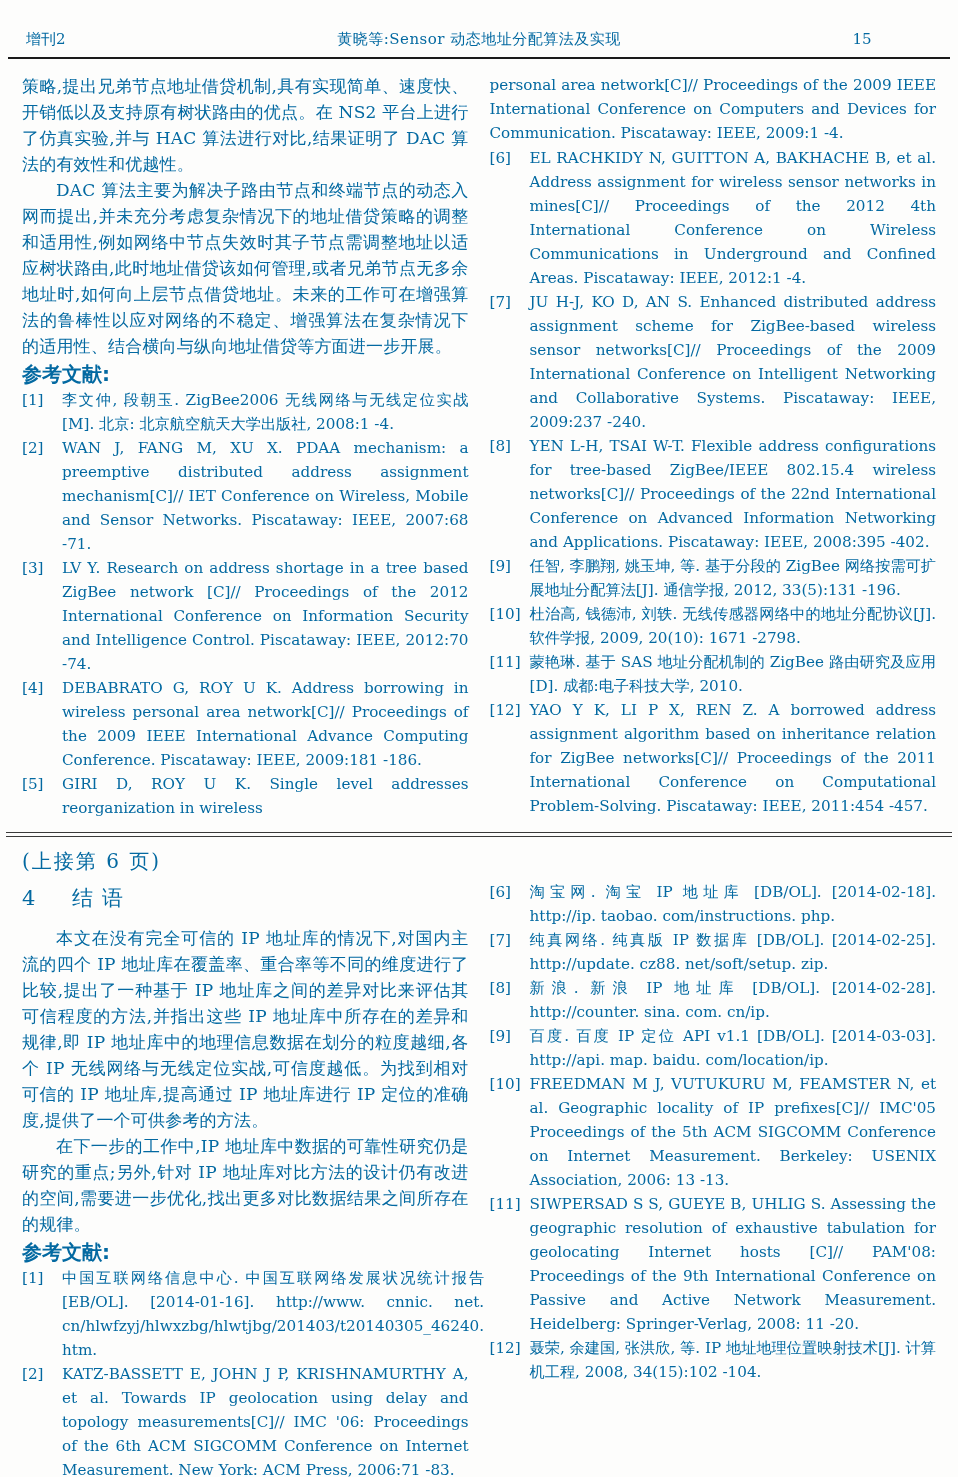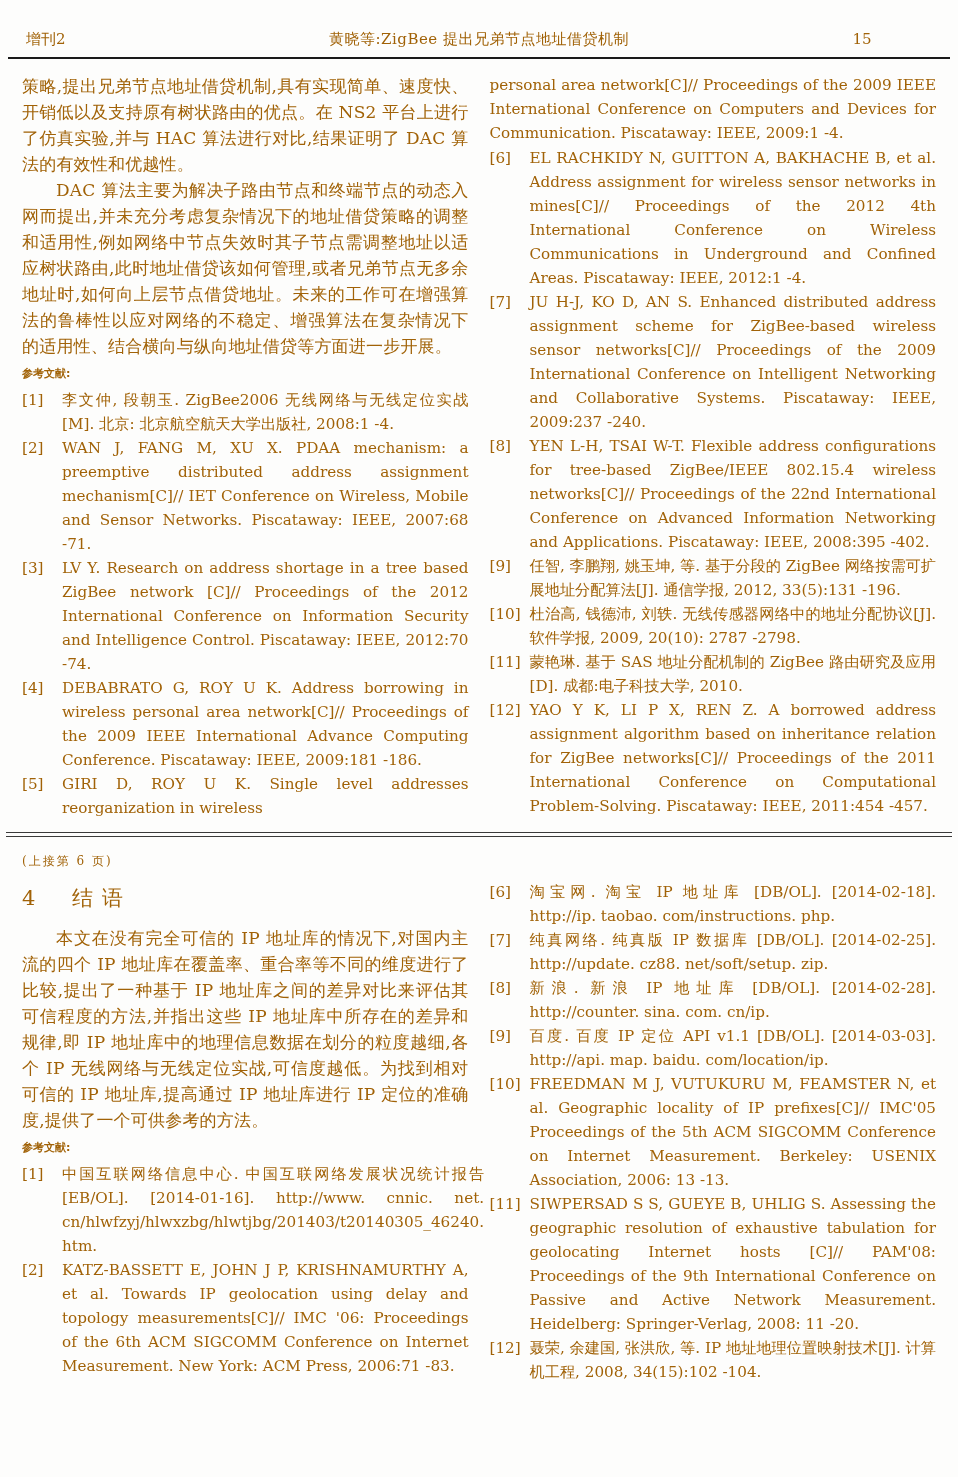--- a/index.html
+++ b/index.html
@@ -2,21 +2,21 @@
 <html><head>
 <meta charset="utf-8">
 <style>
   html, body { margin: 0; padding: 0; background: #ffffff; }
   .page {
     position: relative;
     width: 958px;
     height: 1477px;
     margin: 0 auto;
     background: #fdfdfc;
-    color: #a16207;
+    color: #0369a1;
     font-family: "DejaVu Serif", "Liberation Serif", serif;
     overflow: hidden;
     box-sizing: border-box;
   }
   
   .header {
     display: flex;
     align-items: baseline;
     padding: 30px 26px 6px 26px;
     font-size: 15px;
@@ -44,21 +44,21 @@
     font-size: 17px;
     line-height: 26px;
     text-align: justify;
     letter-spacing: 0.2px;
   }
   .ind { text-indent: 2em; }
   
   .refs-heading {
     font-family: "DejaVu Sans", "Liberation Sans", sans-serif;
     font-weight: 700;
-    font-size: 11px;
+    font-size: 20px;
     line-height: 26px;
     margin-top: 2px;
   }
   .ref-list { margin-top: 1px; }
   .ref {
     display: flex;
     font-size: 15.2px;
     line-height: 24px;
   }
   .ref-num { width: 40px; flex: none; }
@@ -71,41 +71,41 @@
   
   .section-divider {
     margin: 12px 6px 0 6px;
     height: 3px;
     border-top: 1.5px solid #3a3a3a;
     border-bottom: 1.5px solid #3a3a3a;
   }
   
   .columns.bottom { margin-top: 12px; }
   .cont-note {
-    font-size: 12px;
+    font-size: 20px;
     line-height: 24px;
     letter-spacing: 2px;
   }
   .sec-heading {
     margin: 10px 0 12px 0;
     font-size: 21px;
     line-height: 30px;
   }
   .sec-no { margin-right: 30px; }
   .sec-title { letter-spacing: 9px; }
   .col-offset { padding-top: 30px; }
 </style>
 </head>
 <body>
 
 <div class="page">
 
   <div class="header">
     <span class="h-left">增刊2</span>
-    <span class="h-center">黄晓等:ZigBee 提出兄弟节点地址借贷机制</span>
+    <span class="h-center">黄晓等:Sensor 动态地址分配算法及实现</span>
     <span class="h-right">15</span>
   </div>
   <div class="header-rule"></div>
 
   <div class="columns top">
     <div class="col">
       <p class="body">策略,提出兄弟节点地址借贷机制,具有实现简单、速度快、开销低以及支持原有树状路由的优点。在 NS2 平台上进行了仿真实验,并与 HAC 算法进行对比,结果证明了 DAC 算法的有效性和优越性。</p>
       <p class="body ind">DAC 算法主要为解决子路由节点和终端节点的动态入网而提出,并未充分考虑复杂情况下的地址借贷策略的调整和适用性,例如网络中节点失效时其子节点需调整地址以适应树状路由,此时地址借贷该如何管理,或者兄弟节点无多余地址时,如何向上层节点借贷地址。未来的工作可在增强算法的鲁棒性以应对网络的不稳定、增强算法在复杂情况下的适用性、结合横向与纵向地址借贷等方面进一步开展。</p>
       <div class="refs-heading">参考文献:</div>
       <div class="ref-list">
@@ -155,21 +155,21 @@
             <span class="ref-text">YEN L-H, TSAI W-T. Flexible address configurations for tree-based ZigBee/IEEE 802.15.4 wireless networks[C]// Proceedings of the 22nd International Conference on Advanced Information Networking and Applications. Piscataway: IEEE, 2008:395 -402.</span>
           </div>
 
           <div class="ref">
             <span class="ref-num">[9]</span>
             <span class="ref-text">任智, 李鹏翔, 姚玉坤, 等. 基于分段的 ZigBee 网络按需可扩展地址分配算法[J]. 通信学报, 2012, 33(5):131 -196.</span>
           </div>
 
           <div class="ref">
             <span class="ref-num">[10]</span>
-            <span class="ref-text">杜治高, 钱德沛, 刘轶. 无线传感器网络中的地址分配协议[J]. 软件学报, 2009, 20(10): 2787 -2798.</span>
+            <span class="ref-text">杜治高, 钱德沛, 刘轶. 无线传感器网络中的地址分配协议[J]. 软件学报, 2009, 20(10): 1671 -2798.</span>
           </div>
 
           <div class="ref">
             <span class="ref-num">[11]</span>
             <span class="ref-text">蒙艳琳. 基于 SAS 地址分配机制的 ZigBee 路由研究及应用[D]. 成都:电子科技大学, 2010.</span>
           </div>
 
           <div class="ref">
             <span class="ref-num">[12]</span>
             <span class="ref-text">YAO Y K, LI P X, REN Z. A borrowed address assignment algorithm based on inheritance relation for ZigBee networks[C]// Proceedings of the 2011 International Conference on Computational Problem-Solving. Piscataway: IEEE, 2011:454 -457.</span>
@@ -181,20 +181,21 @@
   <div class="section-divider"></div>
 
   <div class="columns bottom">
     <div class="col">
       <div class="cont-note">(上接第 6 页)</div>
       <div class="sec-heading">
         <span class="sec-no">4</span>
         <span class="sec-title">结语</span>
       </div>
       <p class="body ind">本文在没有完全可信的 IP 地址库的情况下,对国内主流的四个 IP 地址库在覆盖率、重合率等不同的维度进行了比较,提出了一种基于 IP 地址库之间的差异对比来评估其可信程度的方法,并指出这些 IP 地址库中所存在的差异和规律,即 IP 地址库中的地理信息数据在划分的粒度越细,各个 IP 无线网络与无线定位实战,可信度越低。为找到相对可信的 IP 地址库,提高通过 IP 地址库进行 IP 定位的准确度,提供了一个可供参考的方法。</p>
+      <p class="body ind">在下一步的工作中,IP 地址库中数据的可靠性研究仍是研究的重点;另外,针对 IP 地址库对比方法的设计仍有改进的空间,需要进一步优化,找出更多对比数据结果之间所存在的规律。</p>
       <div class="refs-heading">参考文献:</div>
       <div class="ref-list">
 
           <div class="ref">
             <span class="ref-num">[1]</span>
             <span class="ref-text">中国互联网络信息中心. 中国互联网络发展状况统计报告[EB/OL]. [2014-01-16]. http://www. cnnic. net. cn/hlwfzyj/hlwxzbg/hlwtjbg/201403/t20140305_46240. htm.</span>
           </div>
 
           <div class="ref">
             <span class="ref-num">[2]</span>

